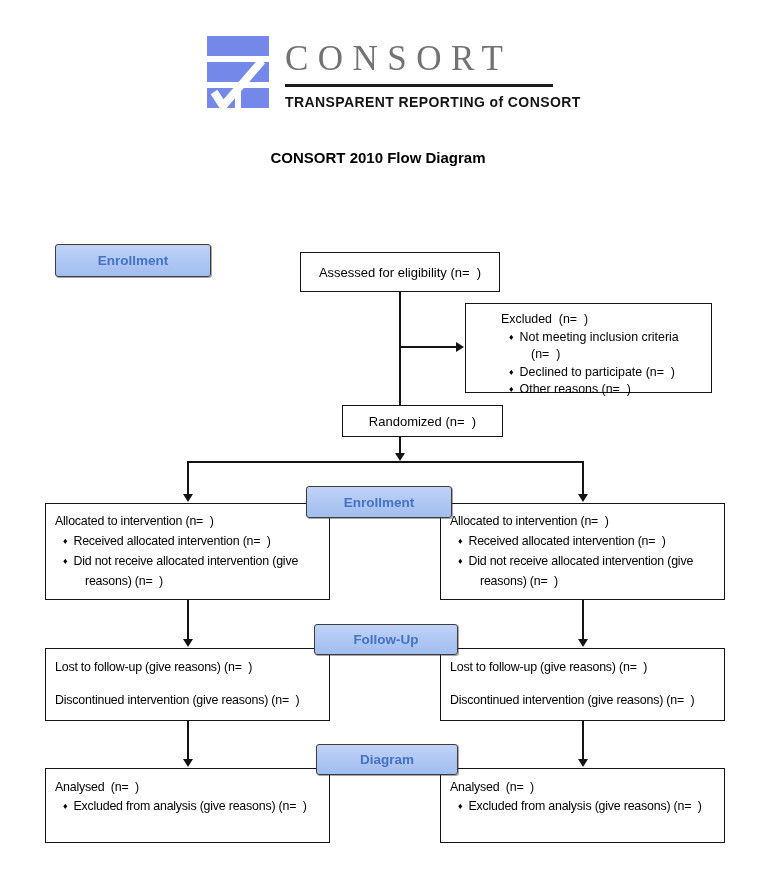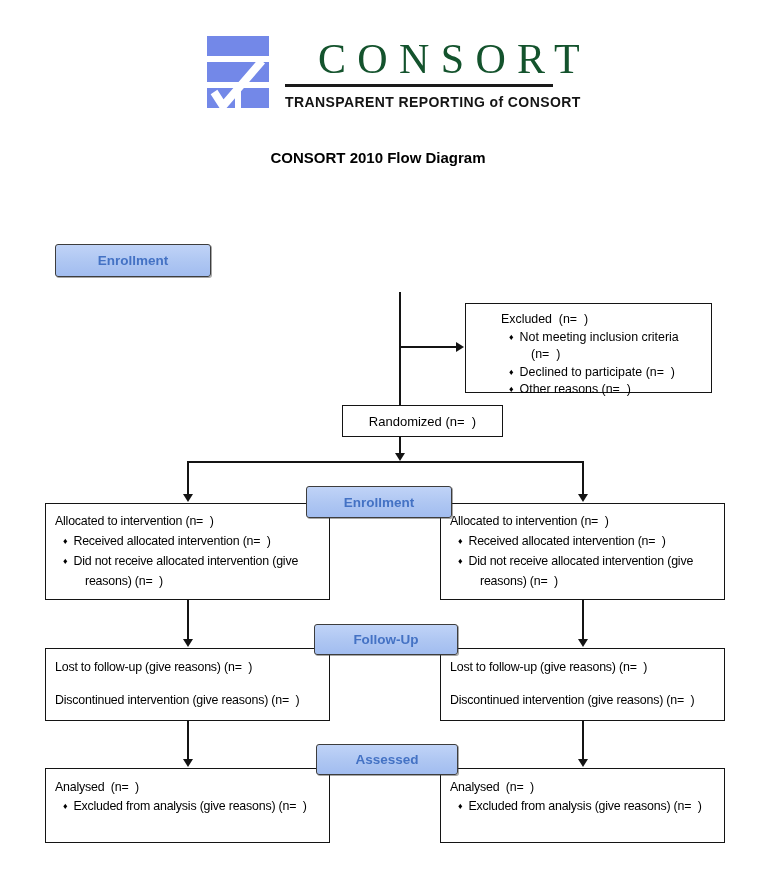--- a/index.html
+++ b/index.html
@@ -7,23 +7,22 @@
     position:relative;width:766px;height:874px;background:#ffffff;
     font-family:"Liberation Sans","DejaVu Sans",sans-serif;color:#000;
     overflow:hidden;
   }
   
   .logo{position:absolute;left:207px;top:36px;display:flex;align-items:flex-start;}
   .logo-mark{display:block;}
   .logo-text{margin-left:16px;width:272px;}
   .wordmark{
     font-family:"Liberation Serif","DejaVu Serif",serif;
-    font-size:42px;line-height:46px;letter-spacing:0.27em;color:#14532d;
+    font-size:35px;line-height:46px;letter-spacing:0.27em;color:#737373;
     white-space:nowrap;
-    margin-left:33px;
   }
   .wordmark-rule{height:3px;background:#1a1a1a;width:268px;margin-top:2px;}
   .tagline{
     font-size:14px;font-weight:bold;letter-spacing:0.4px;color:#141414;
     margin-top:7px;white-space:nowrap;
   }
   
   .diagram-title{
     position:absolute;left:0;right:10px;top:149px;text-align:center;
     font-size:15px;font-weight:bold;color:#000;
@@ -85,23 +84,26 @@
   <div class="stage-label" style="left:55px;top:244px;width:154px;height:31px;">
     <span>Enrollment</span>
   </div>
   <div class="stage-label" style="left:306px;top:486px;width:144px;height:30px;">
     <span>Enrollment</span>
   </div>
   <div class="stage-label" style="left:314px;top:624px;width:142px;height:29px;">
     <span>Follow-Up</span>
   </div>
   <div class="stage-label" style="left:316px;top:744px;width:140px;height:29px;">
-    <span>Assessed</span>
+    <span>Diagram</span>
   </div>
 
+  <div class="fbox center" style="left:300px;top:252px;width:200px;height:40px;">
+    <span>Assessed for eligibility (n=&nbsp;&nbsp;)</span>
+  </div>
 
   <div class="fbox" style="left:465px;top:303px;width:247px;height:90px;padding-left:26px;">
     <div class="pad" style="letter-spacing:0;line-height:1.42;">
       <div>Excluded&nbsp; (n=&nbsp;&nbsp;)</div>
       <ul class="bullets">
         <li><span class="bullet">♦</span><span>Not meeting inclusion criteria (n=&nbsp;&nbsp;)</span></li>
         <li><span class="bullet">♦</span><span>Declined to participate (n=&nbsp;&nbsp;)</span></li>
         <li><span class="bullet">♦</span><span>Other reasons (n=&nbsp;&nbsp;)</span></li>
       </ul>
     </div>

